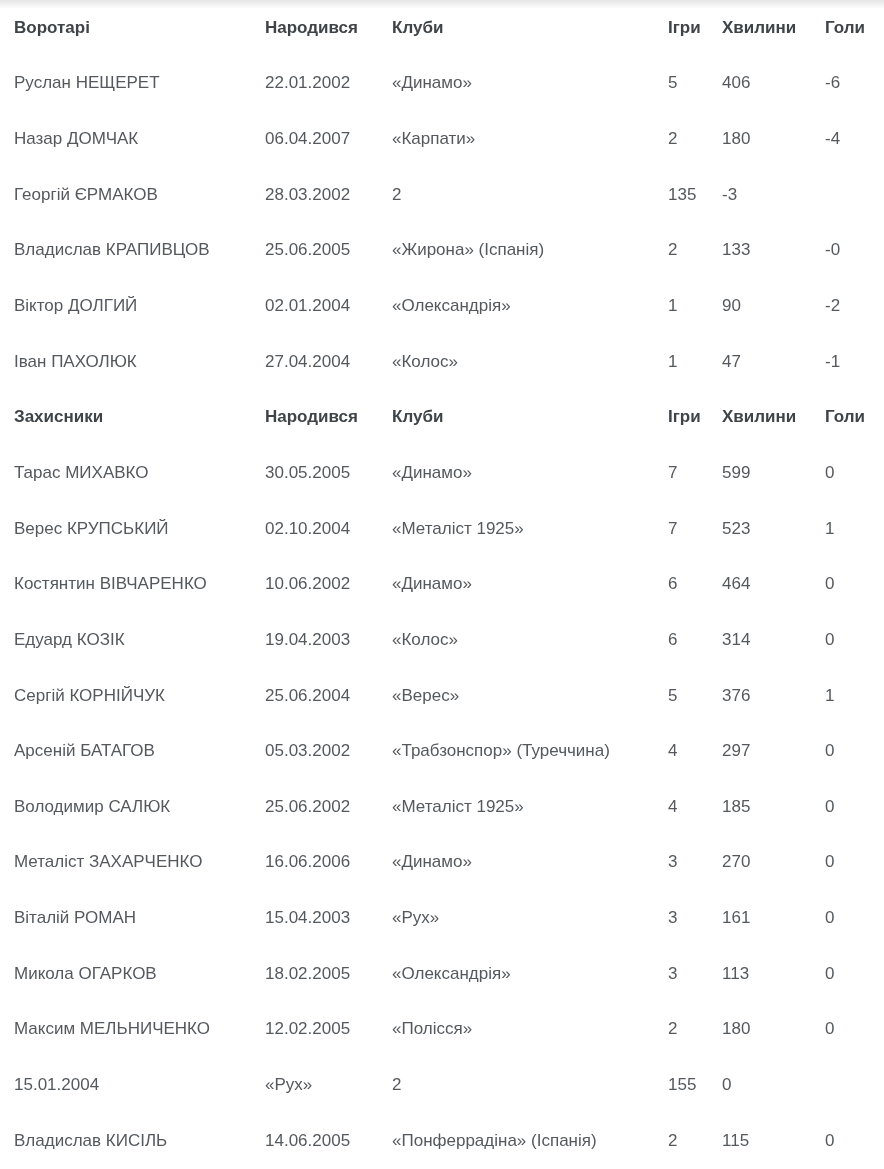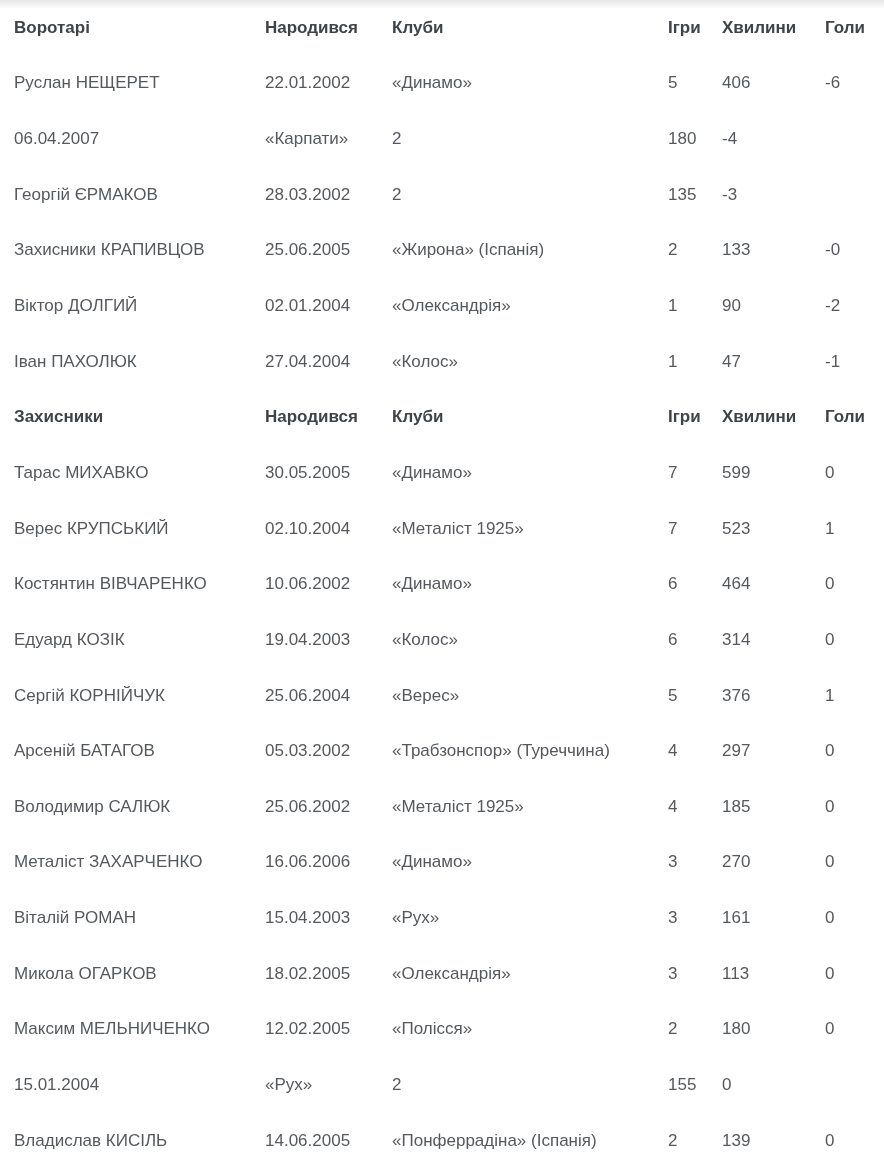--- a/index.html
+++ b/index.html
@@ -62,35 +62,36 @@
       </div>
       <div class="row">
         <div class="cell col-name">Руслан НЕЩЕРЕТ</div>
         <div class="cell col-born">22.01.2002</div>
         <div class="cell col-clubs">«Динамо»</div>
         <div class="cell col-games">5</div>
         <div class="cell col-minutes">406</div>
         <div class="cell col-goals">-6</div>
       </div>
       <div class="row">
+        <div class="cell col-name">Назар ДОМЧАК</div>
         <div class="cell col-born">06.04.2007</div>
         <div class="cell col-clubs">«Карпати»</div>
         <div class="cell col-games">2</div>
         <div class="cell col-minutes">180</div>
         <div class="cell col-goals">-4</div>
       </div>
       <div class="row">
         <div class="cell col-name">Георгій ЄРМАКОВ</div>
         <div class="cell col-born">28.03.2002</div>
         <div class="cell col-games">2</div>
         <div class="cell col-minutes">135</div>
         <div class="cell col-goals">-3</div>
       </div>
       <div class="row">
-        <div class="cell col-name">Захисники КРАПИВЦОВ</div>
+        <div class="cell col-name">Владислав КРАПИВЦОВ</div>
         <div class="cell col-born">25.06.2005</div>
         <div class="cell col-clubs">«Жирона» (Іспанія)</div>
         <div class="cell col-games">2</div>
         <div class="cell col-minutes">133</div>
         <div class="cell col-goals">-0</div>
       </div>
       <div class="row">
         <div class="cell col-name">Віктор ДОЛГИЙ</div>
         <div class="cell col-born">02.01.2004</div>
         <div class="cell col-clubs">«Олександрія»</div>
@@ -207,18 +208,18 @@
         <div class="cell col-clubs">«Рух»</div>
         <div class="cell col-games">2</div>
         <div class="cell col-minutes">155</div>
         <div class="cell col-goals">0</div>
       </div>
       <div class="row">
         <div class="cell col-name">Владислав КИСІЛЬ</div>
         <div class="cell col-born">14.06.2005</div>
         <div class="cell col-clubs">«Понферрадіна» (Іспанія)</div>
         <div class="cell col-games">2</div>
-        <div class="cell col-minutes">139</div>
+        <div class="cell col-minutes">115</div>
         <div class="cell col-goals">0</div>
       </div>
     </div>
   <div class="top-shadow"></div>
 </div>
 
 </body></html>

